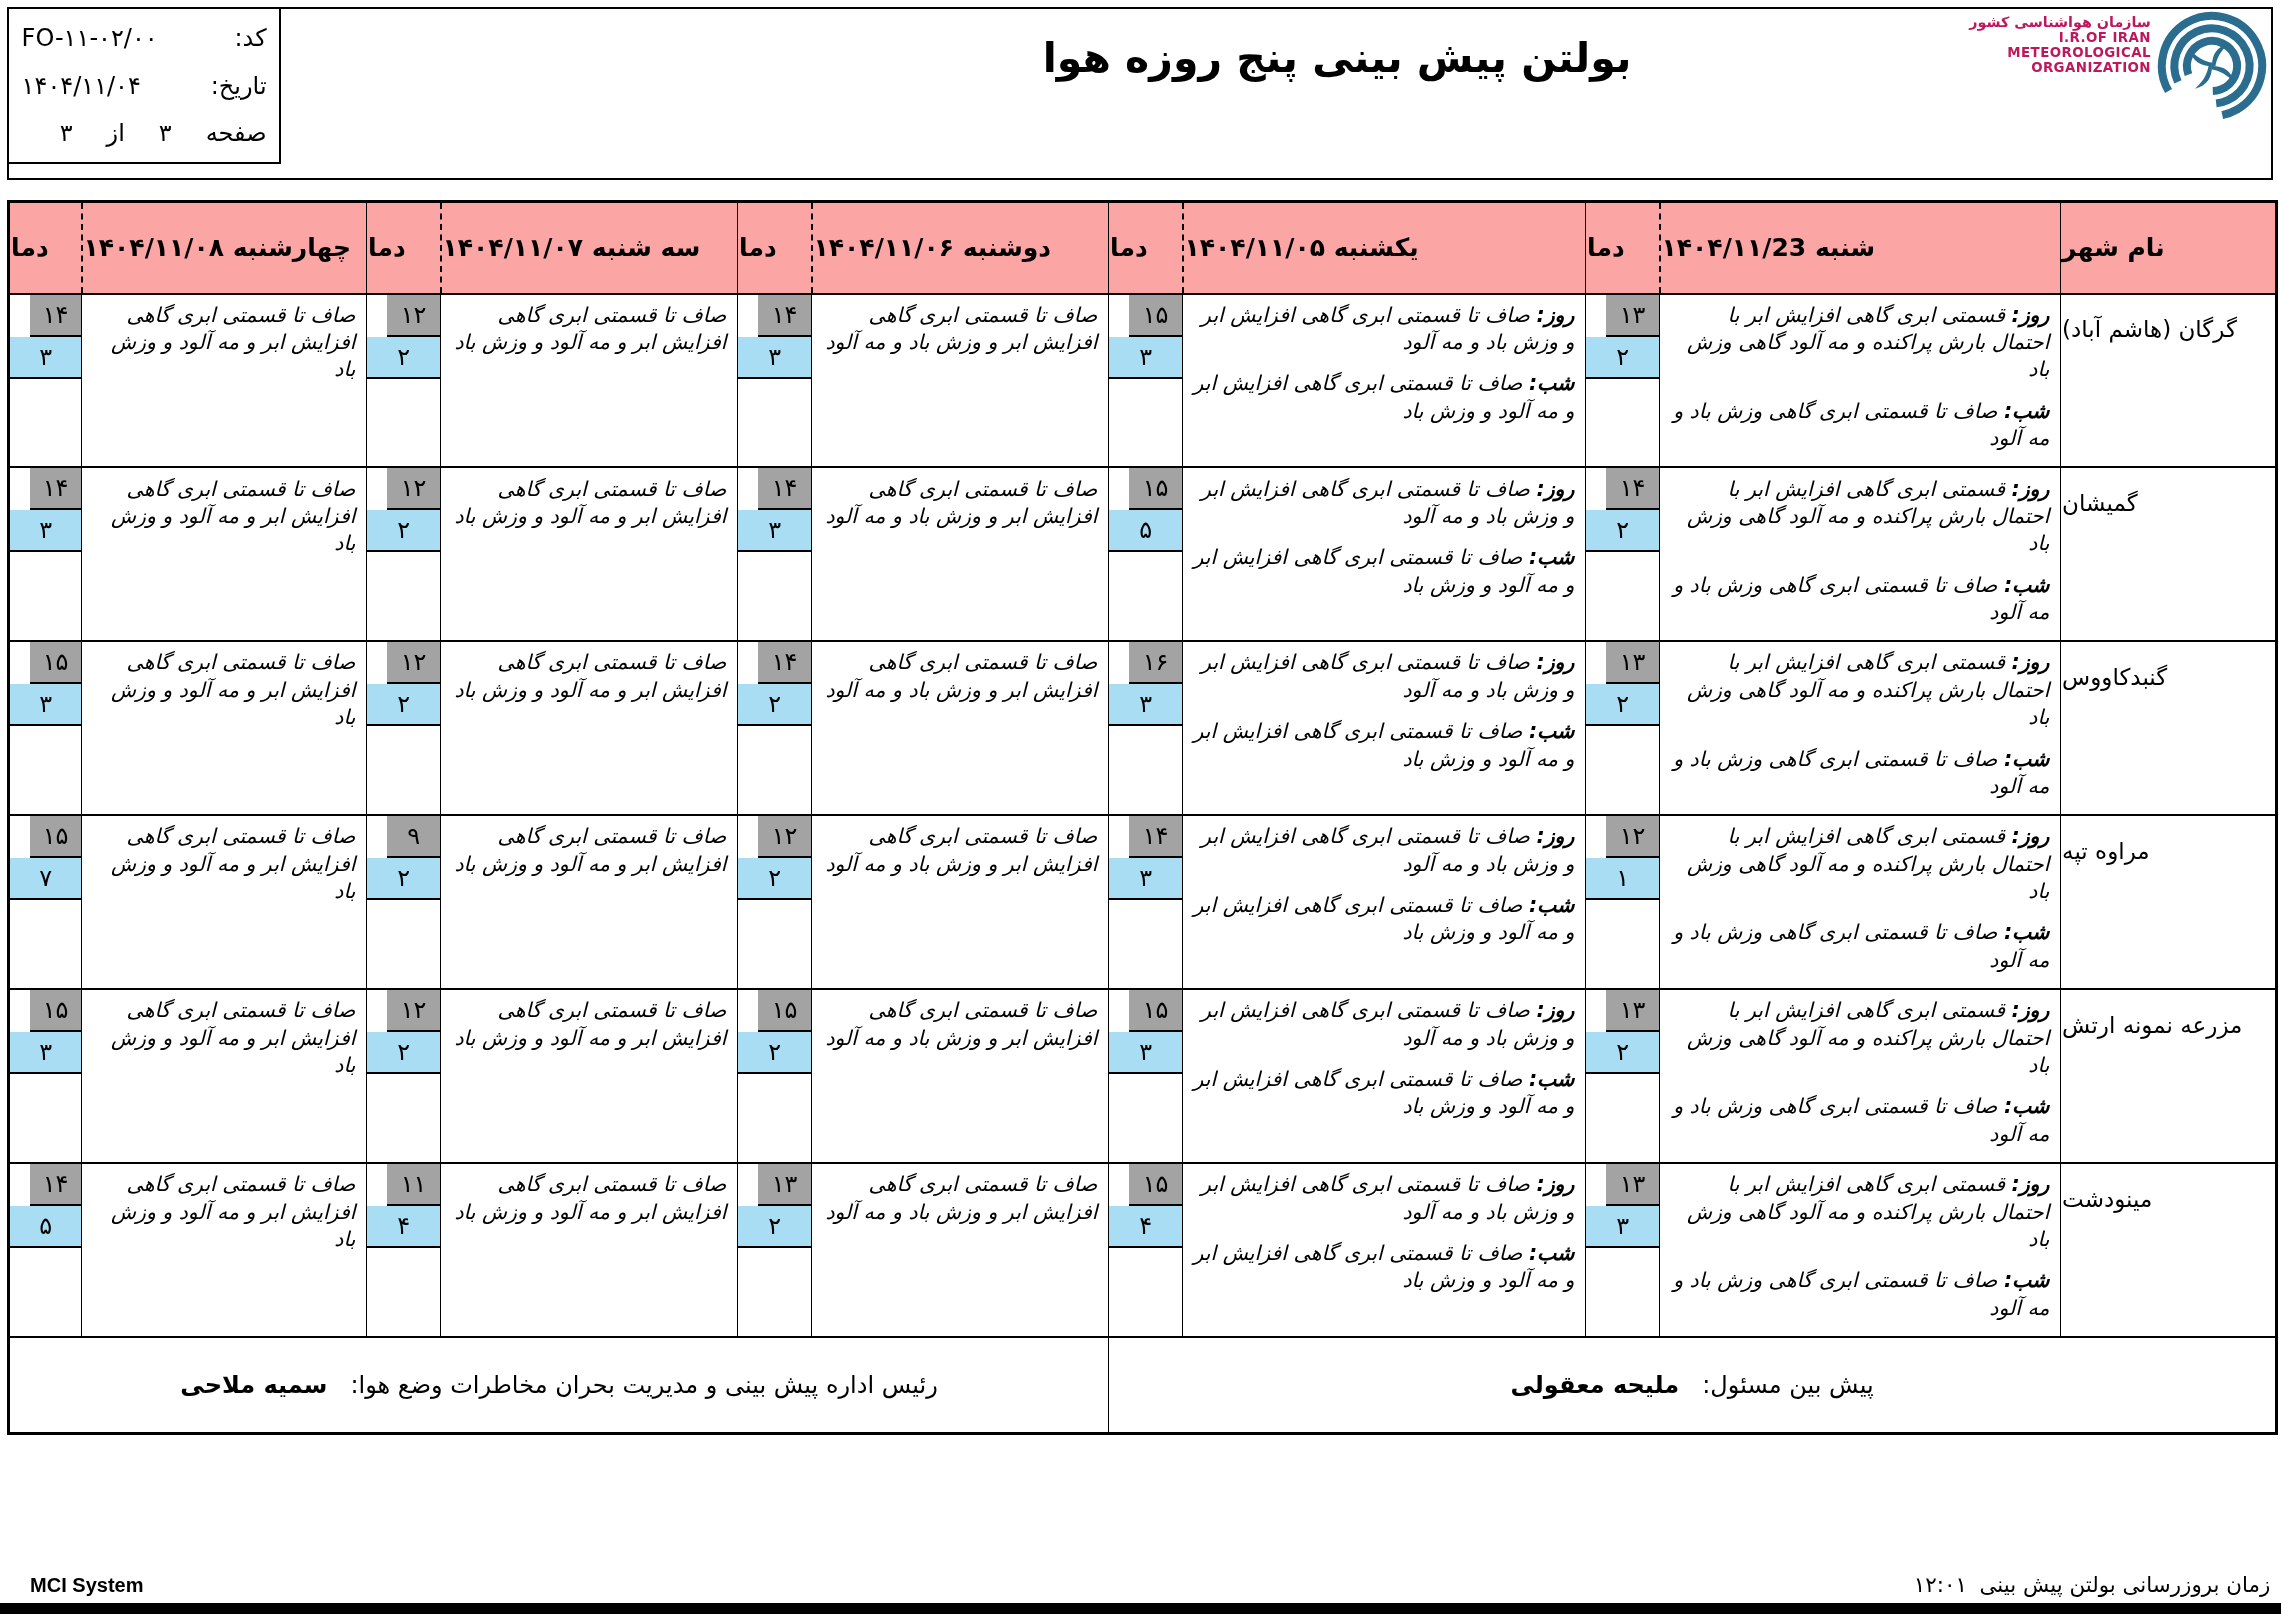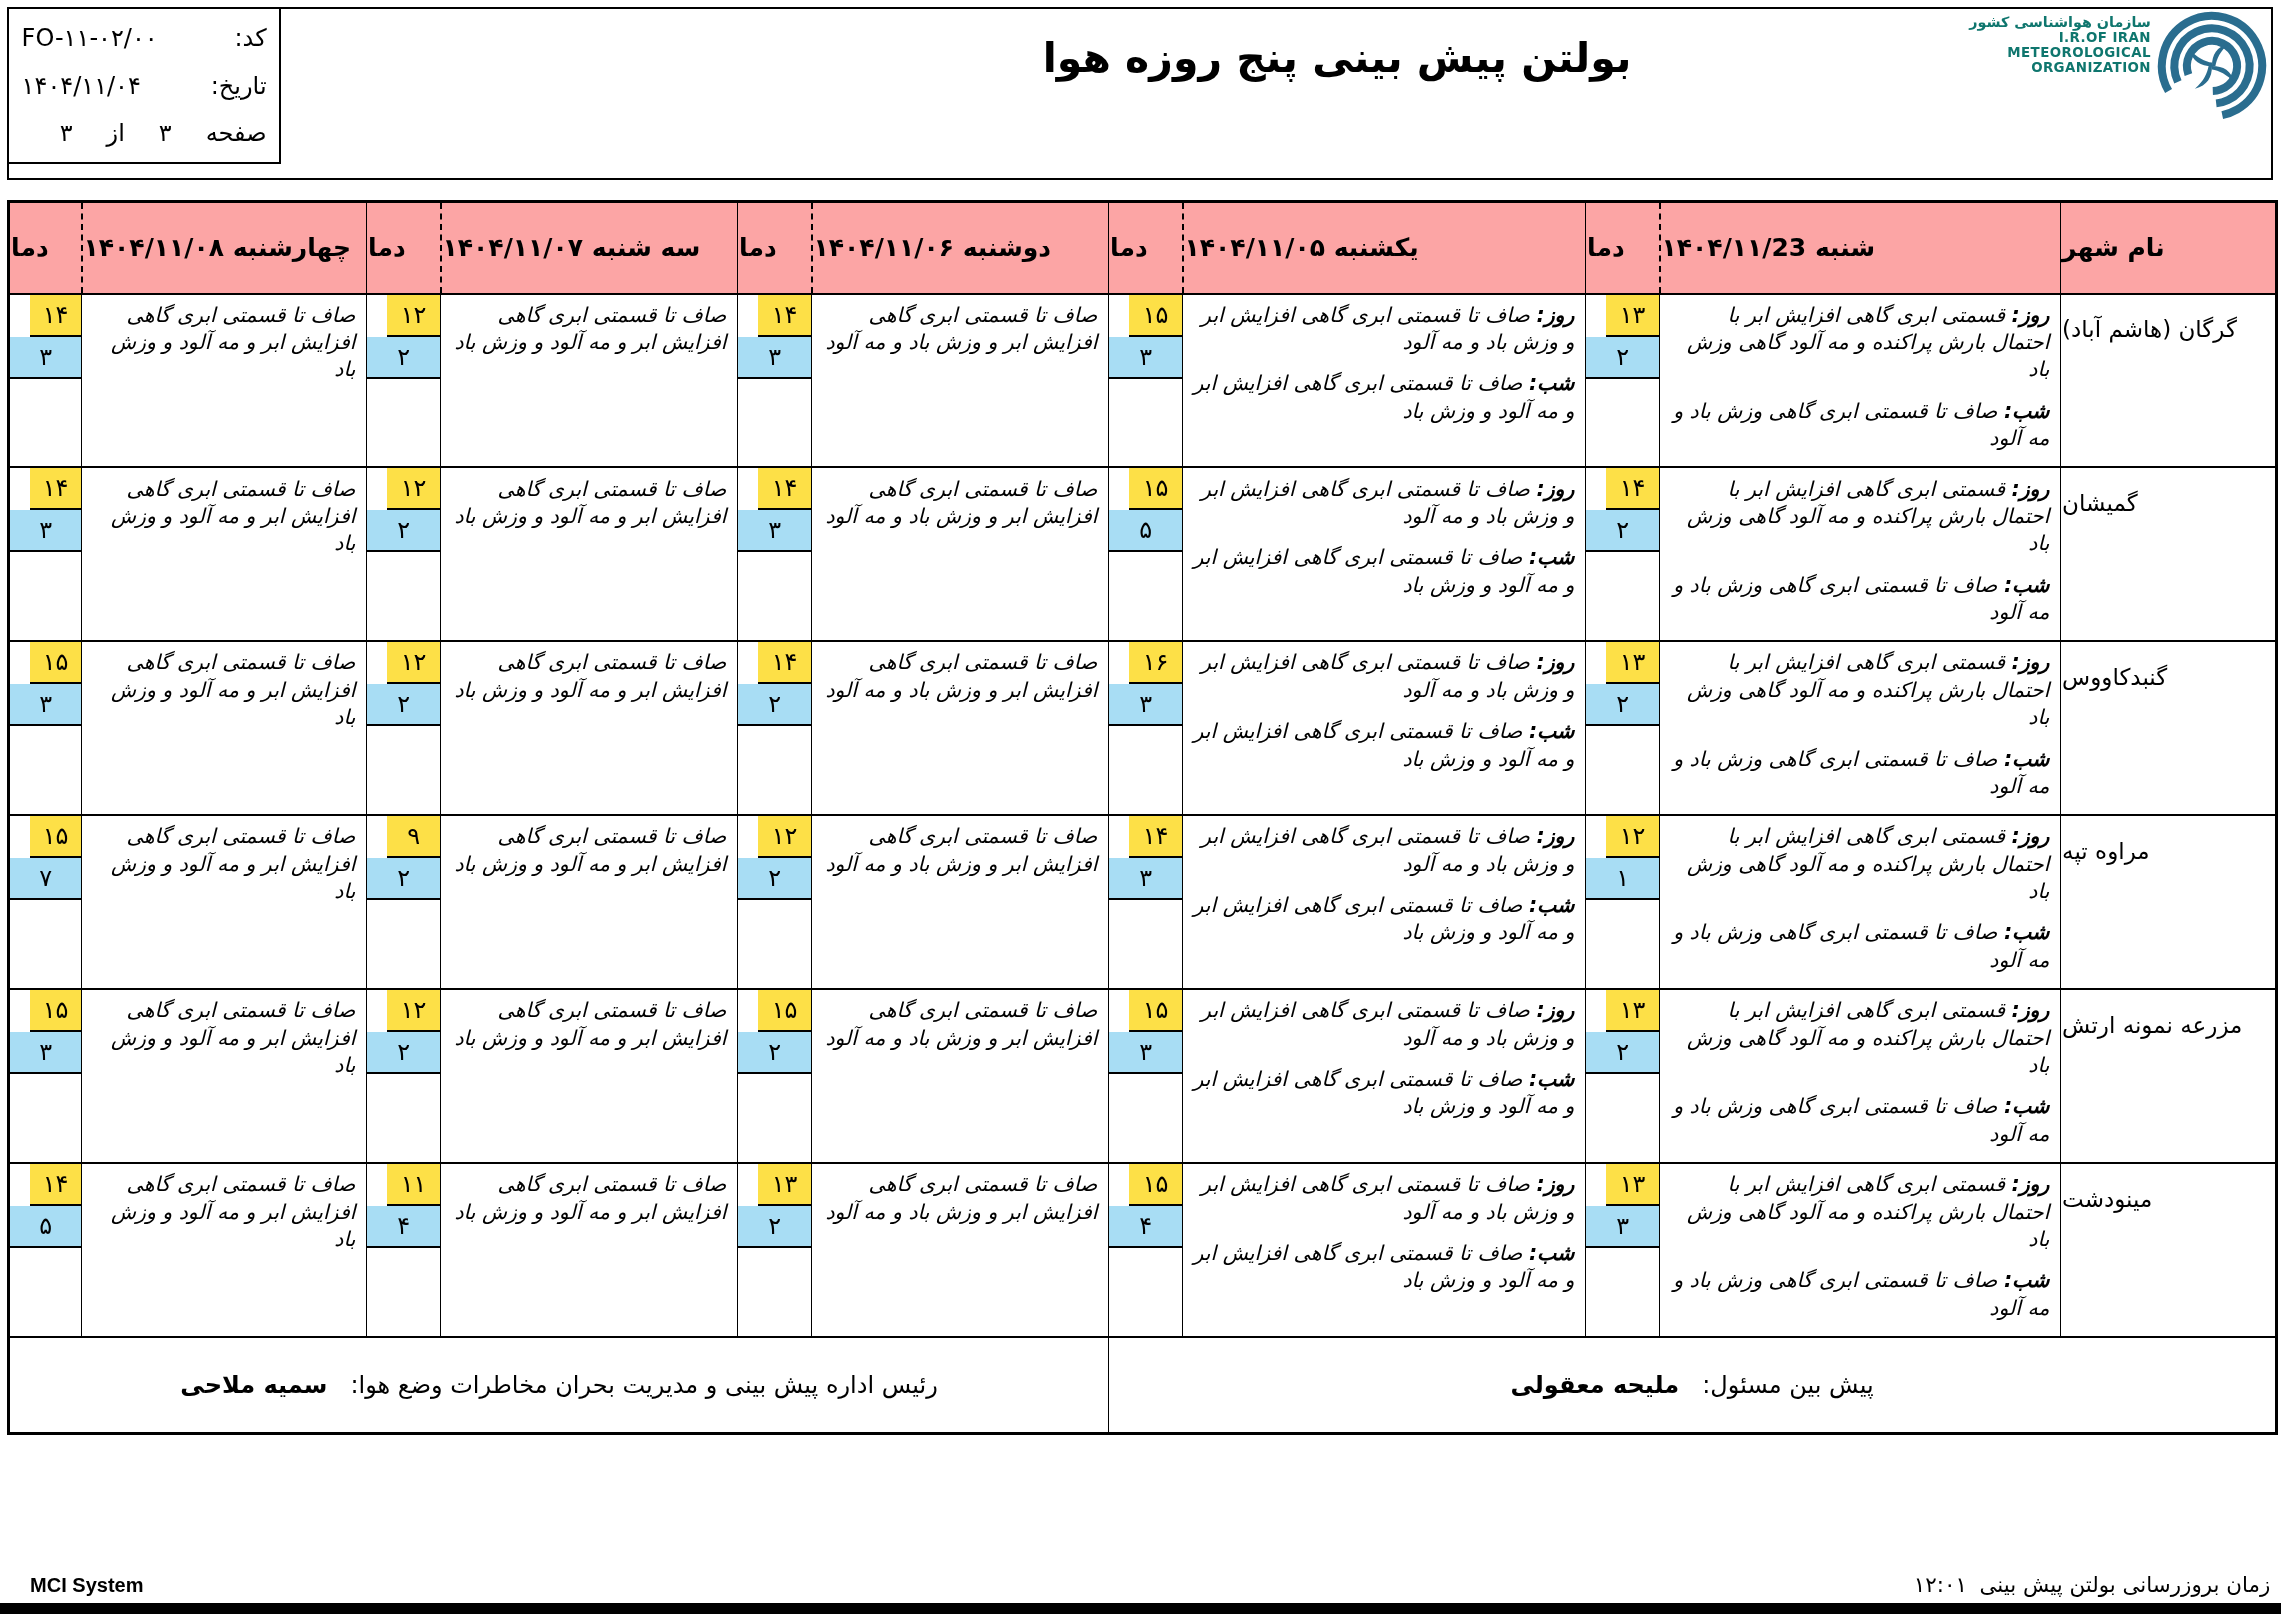--- a/index.html
+++ b/index.html
@@ -9,38 +9,38 @@
   }
   
   .header-frame{position:absolute;left:7.1px;top:7.1px;width:2262px;height:169px;border:2.7px solid #000;}
   .info-box{position:absolute;left:7.1px;top:7.1px;width:274px;height:157px;border:2.7px solid #000;background:#fff;
     display:flex;flex-direction:column;justify-content:space-around;padding:5.3px 12.5px;box-sizing:border-box;font-size:24px;}
   .info-row{display:flex;justify-content:space-between;align-items:center;}
   .info-row .val{direction:ltr;}
   .info-row.page{justify-content:flex-start;gap:34px;}
   .doc-title{position:absolute;top:34px;left:1337px;transform:translateX(-50%);font-size:41px;font-weight:bold;white-space:nowrap;}
   .logo{position:absolute;top:9px;right:12.5px;display:flex;align-items:flex-start;gap:3.6px;direction:ltr;}
-  .logo-text{display:flex;flex-direction:column;align-items:flex-end;text-align:right;color:#0f766e;margin-top:5.3px;}
+  .logo-text{display:flex;flex-direction:column;align-items:flex-end;text-align:right;color:#be185d;margin-top:5.3px;}
   .logo-text .fa{font-size:14.3px;font-weight:bold;direction:rtl;}
   .logo-text .en{font-size:13.4px;font-weight:bold;letter-spacing:0.4px;}
   
   .wtable{position:absolute;left:7.1px;top:200px;width:2267px;border-collapse:collapse;table-layout:fixed;border:3.6px solid #000;}
   .wtable th,.wtable td{border:1.8px solid #000;border-top-width:2.7px;border-bottom-width:2.7px;box-sizing:border-box;}
   .hrow{height:92px;}
   .hrow th{background:#fca5a5;font-size:25px;font-weight:bold;text-align:left;vertical-align:middle;}
   th.th-day{border-left:2.7px dashed #000;}
   th.th-temp{border-right:2.7px dashed #000;}
   .drow{height:172px;}
   .city-cell{vertical-align:top;padding-top:21.4px;text-align:left;font-size:23px;}
   .fc{vertical-align:top;text-align:right;padding:7.1px 10.7px 0 7.1px;font-size:20.5px;line-height:1.33;}
   .fc p{margin:0 0 14.3px 0;font-style:italic;}
   .fc .lbl{font-weight:bold;}
   .temp-cell{vertical-align:top;padding:0;}
   .tb{height:40px;display:flex;align-items:center;justify-content:center;font-size:24px;border-bottom:2.7px solid #000;}
-  .tb.max{background:#fde047;margin-left:20px;}
+  .tb.max{background:#a3a3a3;margin-left:20px;}
   .tb.min{background:#a8ddf4;}
   .srow{height:96px;}
   .sig{font-size:24px;text-align:center;vertical-align:middle;}
   .sig .name{font-weight:bold;padding-right:23px;}
   
   .mci{position:absolute;left:7.1px;bottom:19.6px;font-family:"Liberation Sans",sans-serif;font-weight:bold;font-size:20px;direction:ltr;margin-left:23px;}
   .update{position:absolute;right:10.7px;bottom:19.6px;font-size:21.4px;display:flex;gap:12.5px;align-items:baseline;}
   .bottom-rule{position:absolute;left:0;right:0;bottom:2.7px;height:11.6px;background:#000;}
 </style>
 </head>

